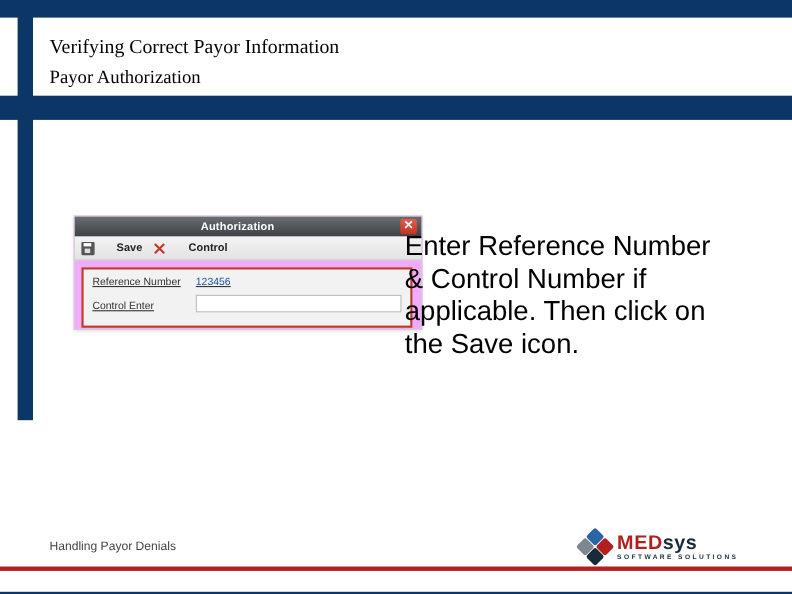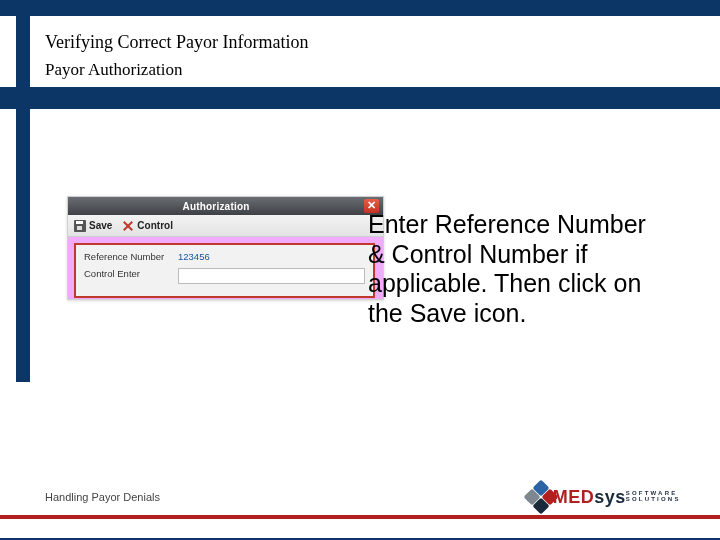--- a/index.html
+++ b/index.html
@@ -65,21 +65,21 @@
     cursor: pointer;
   }
   .mock-toolbar {
     display: flex; align-items: center; gap: 10px;
     height: 22px;
     background: linear-gradient(#f3f3f3,#e3e3e3);
     border-bottom: 1px solid #cfcfcf;
     padding: 0 6px;
     font-size: 10px; color: #222;
   }
-  .tool-btn { display:flex; align-items:center; gap:3px; cursor:pointer; font-weight:bold; }
+  .tool-btn { display:flex; align-items:center; gap:20px; cursor:pointer; font-weight:bold; }
   .save-ico {
     width: 12px; height: 12px; background:#555; position:relative; border-radius:1px;
   }
   .save-ico::before{
     content:""; position:absolute; left:2px; top:1px; width:7px; height:3px; background:#fff;
   }
   .save-ico::after{
     content:""; position:absolute; left:3px; top:6px; width:5px; height:4px; background:#ddd;
   }
   .del-ico {
@@ -91,22 +91,22 @@
   .del-ico::before{ transform:rotate(45deg);}
   .del-ico::after{ transform:rotate(-45deg);}
 
   .mock-form {
     padding: 6px 8px;
     border: 2px solid #c0392b;
     margin: 6px 8px 8px 6px;
     background:#f2f2f2;
   }
   .form-row {
-    display: flex; align-items: flex-start; gap: 6px; margin-bottom: 6px;
-    font-size: 9.5px; color:#333;
+    display: flex; align-items: flex-end; gap: 6px; margin-bottom: 6px;
+    font-size: 9.5px; color:#333;text-decoration:underline;
   }
   .form-row label { width: 88px; text-align: left; }
   .form-row .field {
     flex: 1; height: 16px; background:#fff; border:1px solid #bbb;
     font-size: 9.5px; padding: 0 4px; line-height: 14px;
   }
   .ref-val { color:#1455a3; border:none; background:transparent; padding:0; }
 
   
   .instr {
@@ -135,21 +135,21 @@
   .logo-mark {
     width: 28px; height: 28px; position: relative;
   }
   .diamond {
     position:absolute; width:12px; height:12px; transform:rotate(45deg); border-radius:2px;
   }
   .d1{ left:8px; top:-1px; background:#2a64a5;}
   .d2{ left:-1px; top:8px; background:#7e8790;}
   .d3{ left:17px; top:8px; background:#b1201f;}
   .d4{ left:8px; top:17px; background:#1a2a3a;}
-  .logo-txt { display:flex; flex-direction:row; line-height:1; }
+  .logo-txt { display:flex; flex-direction:column; line-height:1; }
   .logo-main { font-weight: 800; font-size: 18px; letter-spacing:.5px;}
   .logo-main .med{ color:#b1201f;}
   .logo-main .sys{ color:#1a2a3a;}
   .logo-sub  { font-size:6px; letter-spacing:2.2px; color:#1a2a3a; font-weight:bold; margin-top:2px;}
 </style>
 </head>
 <body>
 
 <div class="slide">
 

